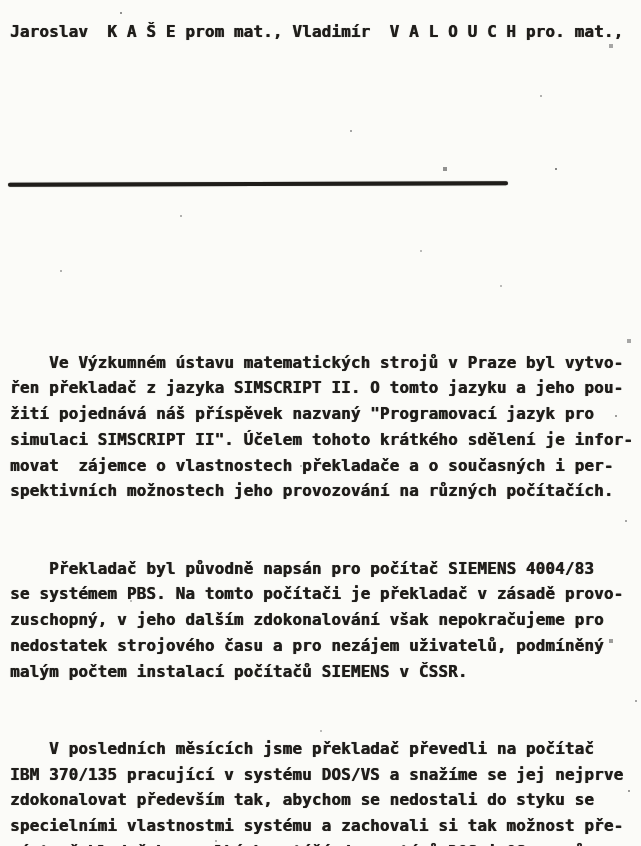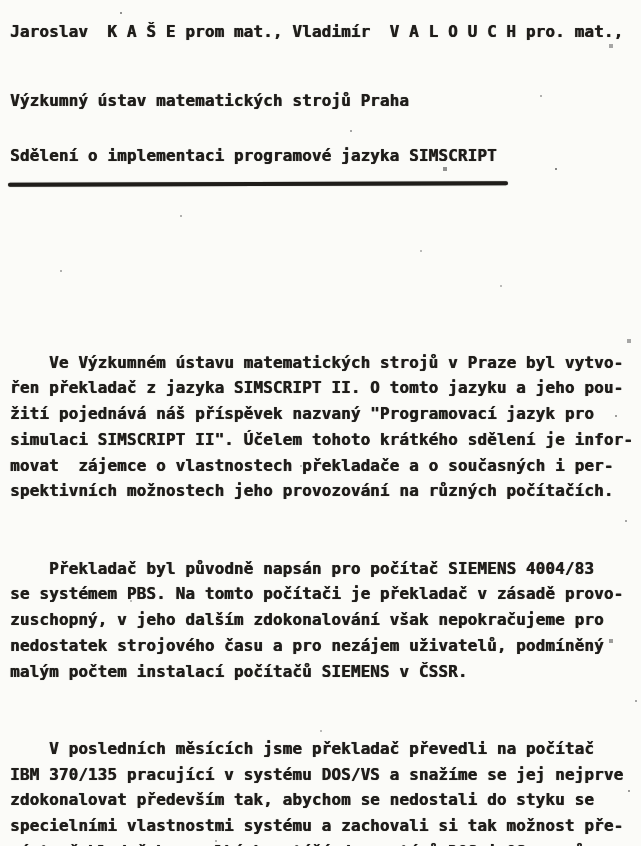--- a/index.html
+++ b/index.html
@@ -88,23 +88,21 @@
 </style>
 </head>
 <body>
 
 <div class="page">
 
   <div class="noise"></div>
 
   <div class="tw authors"><span>Jaroslav  K A Š E prom mat., Vladimír  V A L O U C H pro. mat.,</span><br></div>
 
-  <div class="tw affiliation">Výzkumný ústav matematických strojů Praha</div>
 
-  <div class="tw doc-title">Sdělení o implementaci programové jazyka SIMSCRIPT</div>
 
   <div class="title-underline"></div>
 
   <div class="tw body-text">
     <p class="para">    Ve Výzkumném ústavu matematických strojů v Praze byl vytvo-
 řen překladač z jazyka SIMSCRIPT II. O tomto jazyku a jeho pou-
 žití pojednává náš příspěvek nazvaný "Programovací jazyk pro
 simulaci SIMSCRIPT II". Účelem tohoto krátkého sdělení je infor-
 movat  zájemce o vlastnostech překladače a o současných i per-
 spektivních možnostech jeho provozování na různých počítačích.</p>

